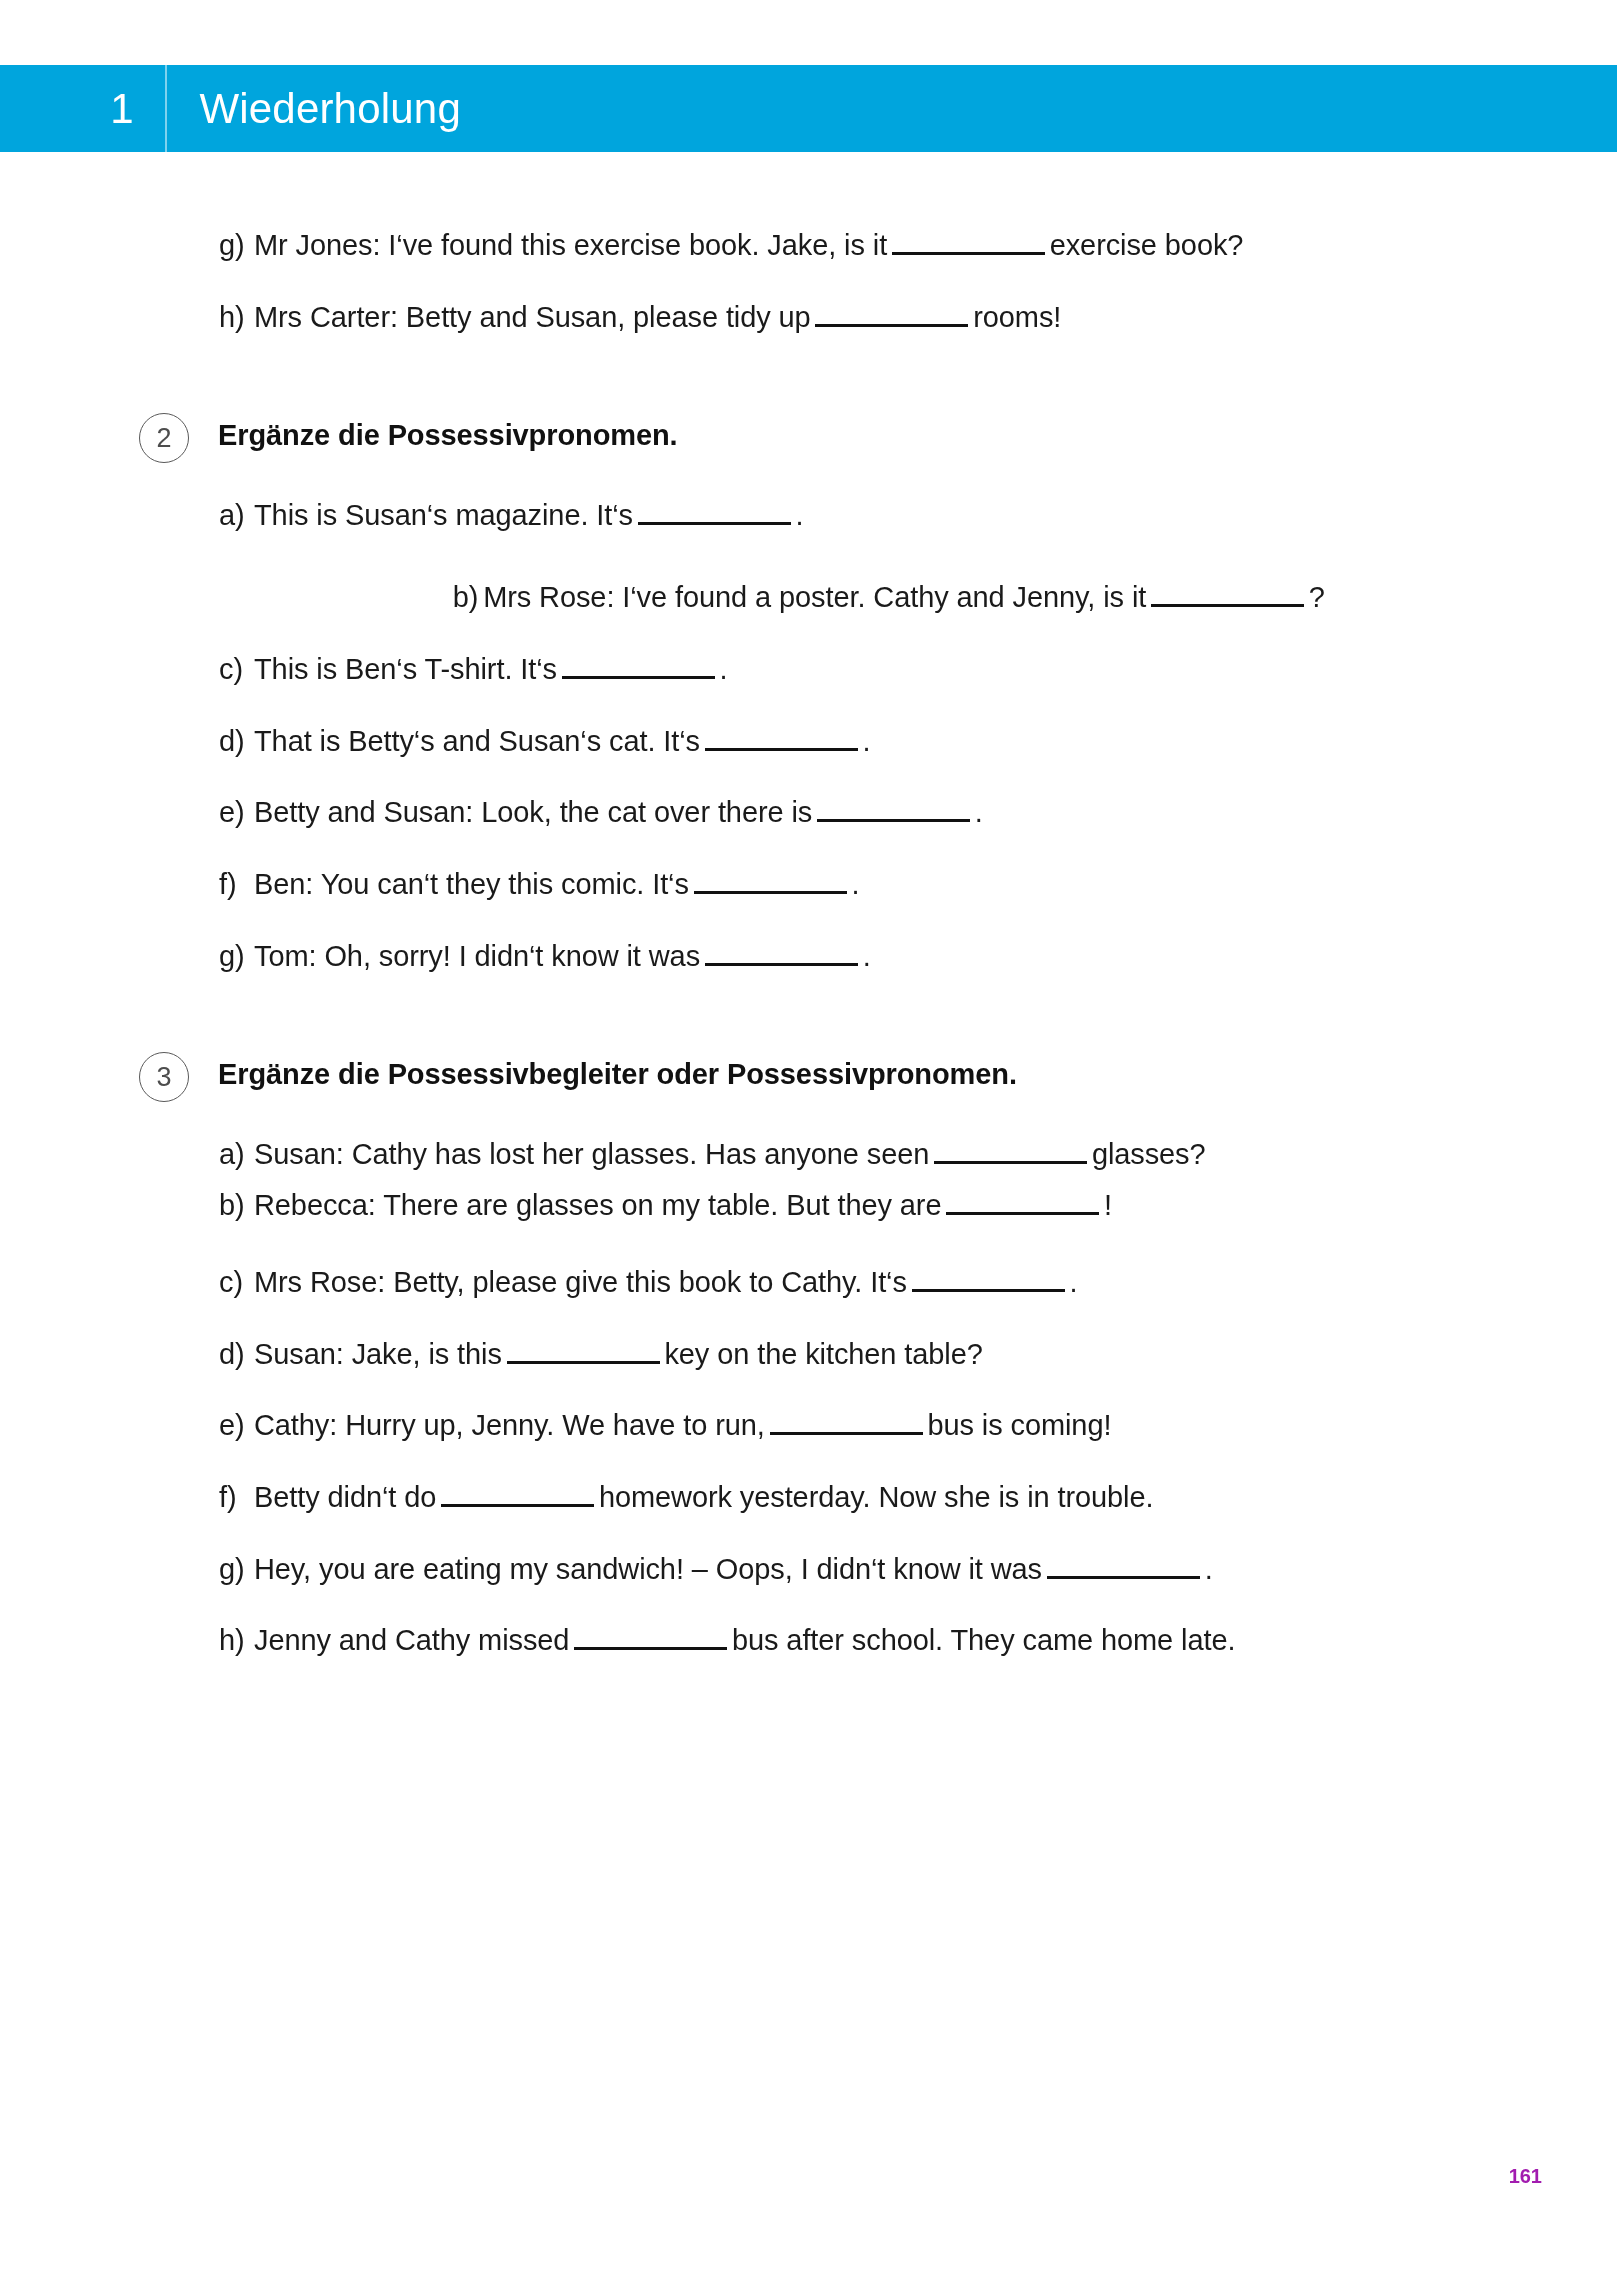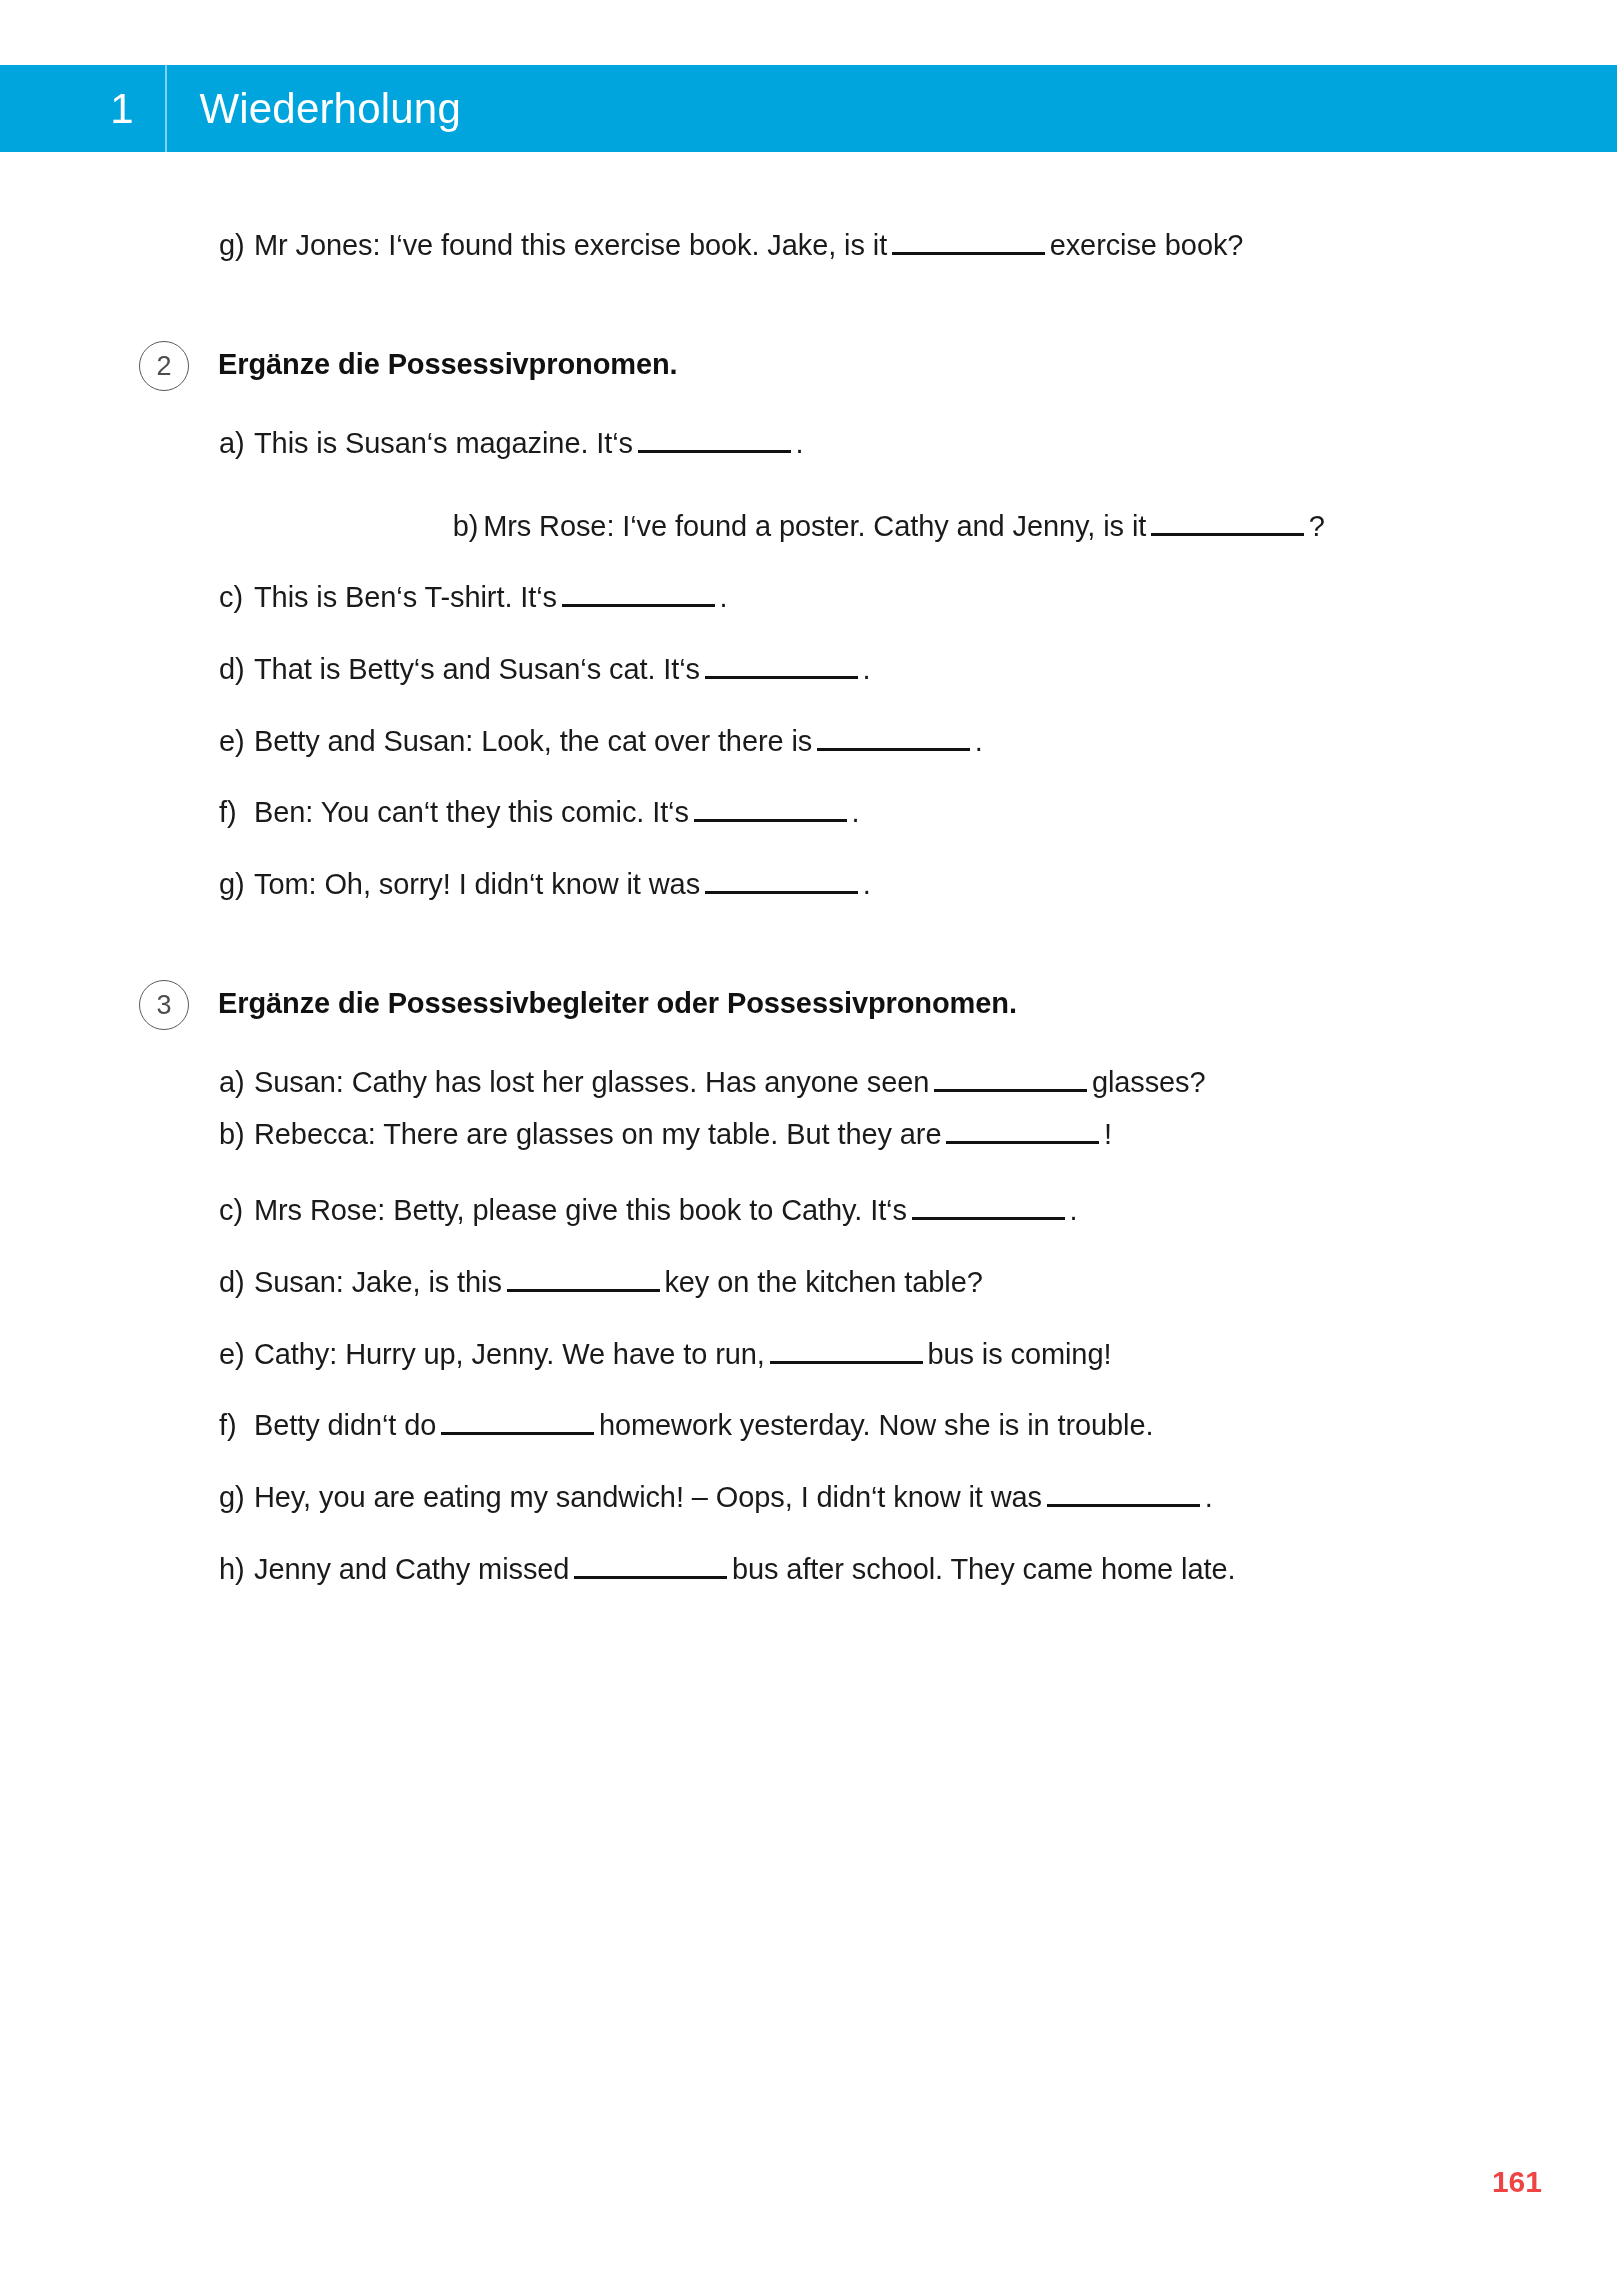--- a/index.html
+++ b/index.html
@@ -118,40 +118,43 @@
     vertical-align: baseline;
     margin: 0 4.8px 0 4.8px;
   }
   .blank.w-std   { width: 153px; }
 
   
   .page-number {
     position: absolute;
     right: 76px;
     top: 2165px;
-    font-size: 30px;
+    font-size: 20px;
     font-weight: bold;
-    color: #ef4444;
+    color: #a21caf;
   }
 </style>
 </head>
 <body>
 
 <div class="header-bar">
   <div class="header-chapter-num">1</div>
   <div class="header-divider"></div>
   <div class="header-title">Wiederholung</div>
 </div>
 
 <div class="page-body">
 
   <div class="items" style="margin-top:75px;">
     <div class="item" style="margin-top:0;">
       <span class="item-label">g)</span><span>Mr Jones: I‘ve found this exercise book. Jake, is it</span><span class="blank w-std"></span><span>exercise book?</span>
     </div>
+    <div class="item" style="margin-top:34px;">
+      <span class="item-label">h)</span><span>Mrs Carter: Betty and Susan, please tidy up</span><span class="blank w-std"></span><span>rooms!</span>
+    </div>
   </div>
 
   <div class="exercise-block" style="margin-top:81px;">
     <div class="exercise-head">
       <div class="exercise-circle">2</div>
       <div class="exercise-instruction">Ergänze die Possessivpronomen.</div>
     </div>
 
     <div class="items" style="margin-top:34px;">
       <div class="item" style="margin-top:0;">

